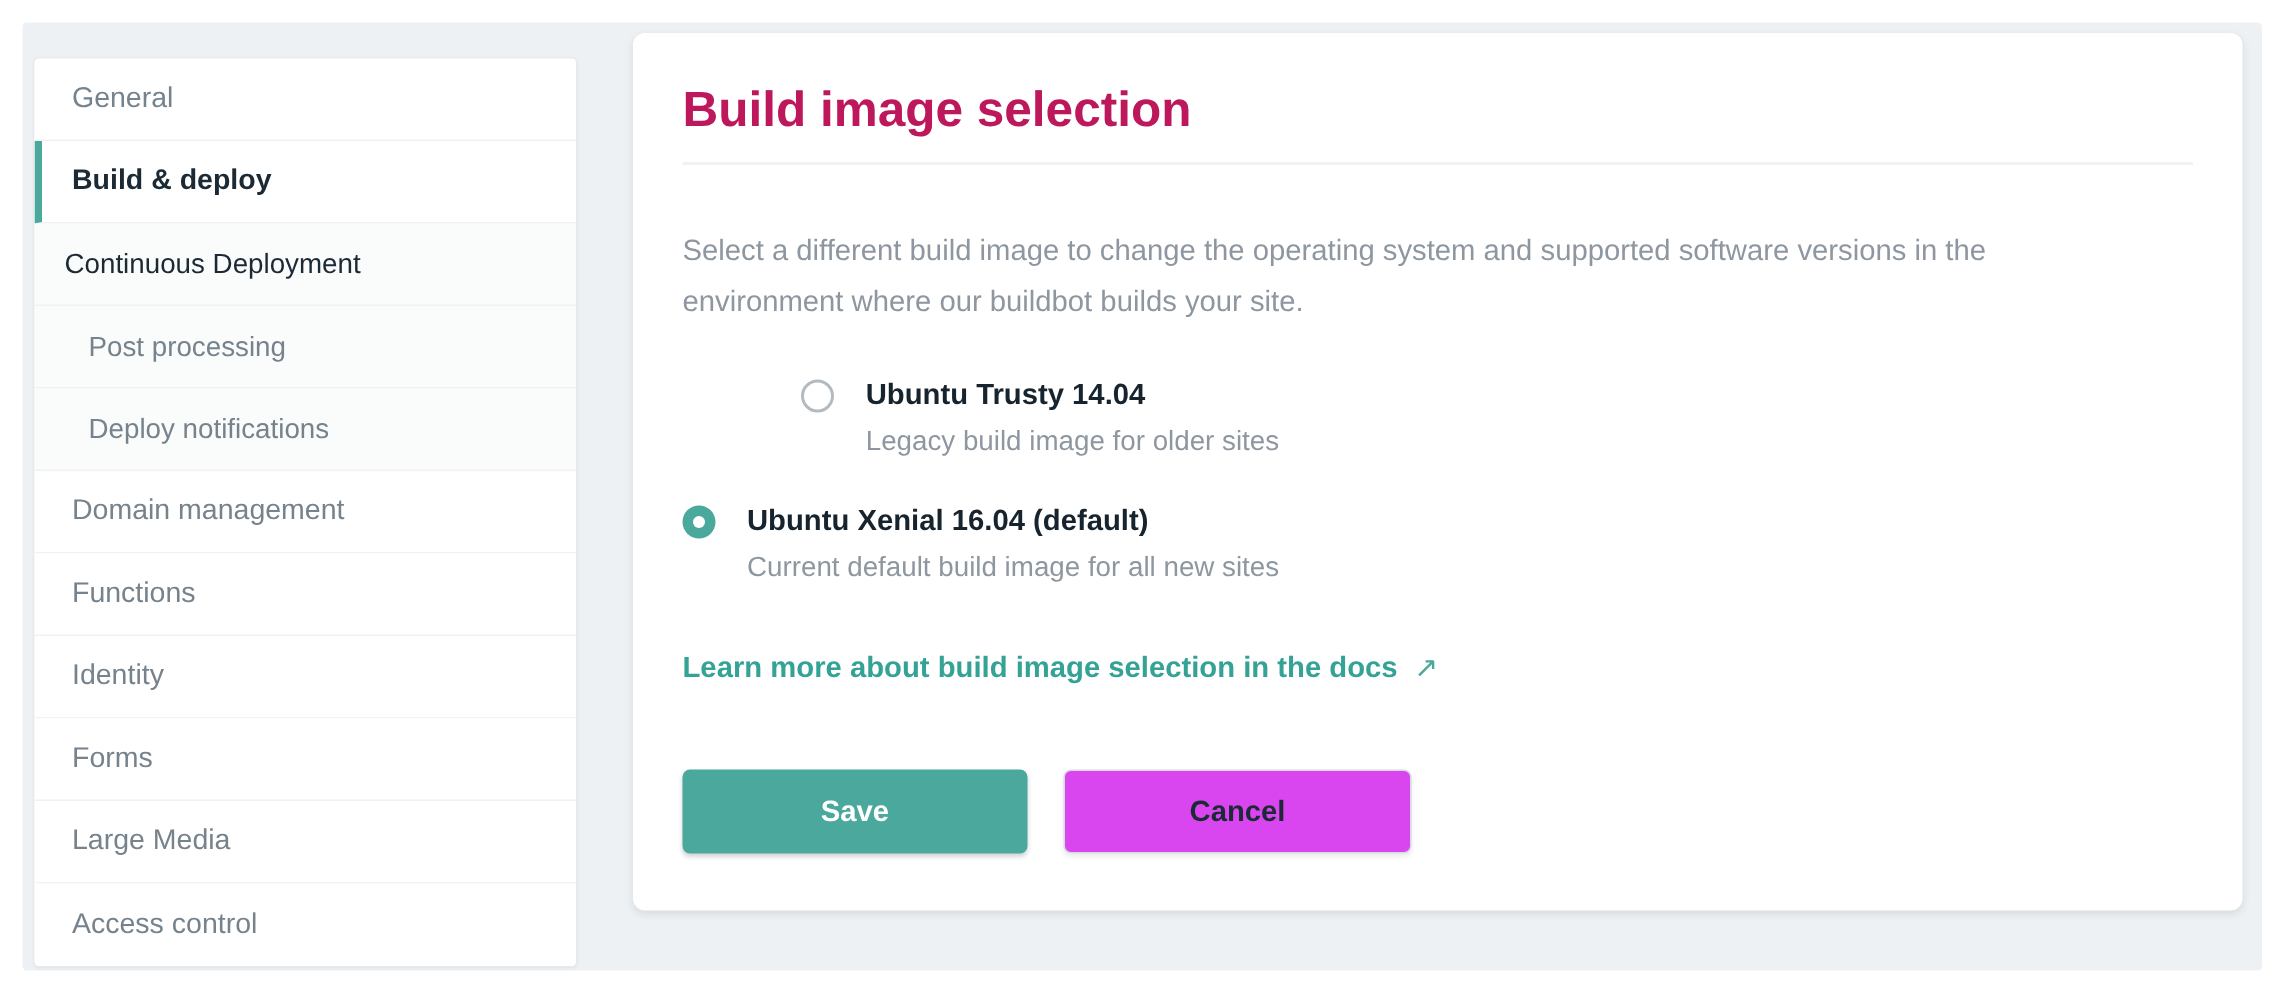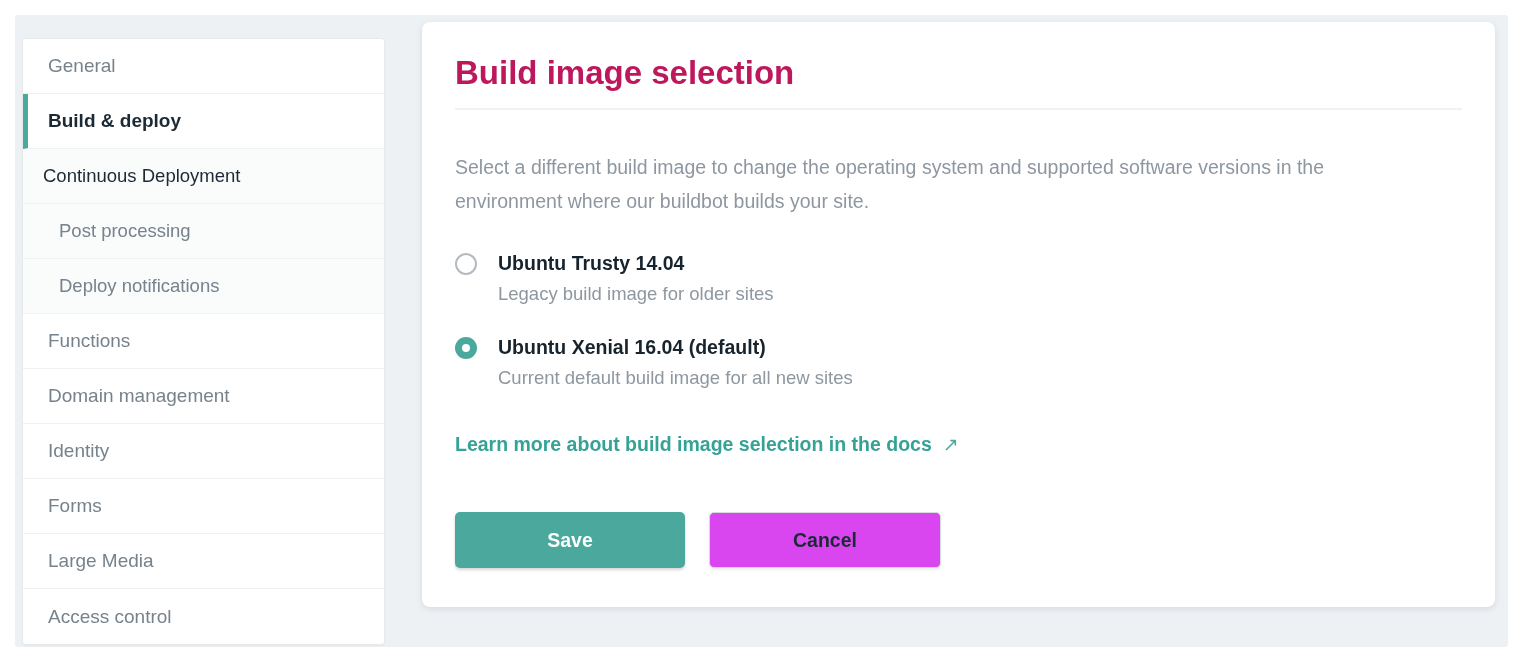--- a/index.html
+++ b/index.html
@@ -97,20 +97,21 @@
   .field-label {
     width: 287px;
     flex: none;
     font-size: 19px;
     color: #76828c;
     padding-top: 1px;
   }
   .option {
     display: flex;
     margin-bottom: 30px;
+    justify-content: flex-end;
   }
   .radio {
     width: 22px; height: 22px;
     border-radius: 50%;
     flex: none;
     margin-right: 21px;
     margin-top: 2px;
     cursor: pointer;
   }
   .radio.unchecked {
@@ -201,24 +202,24 @@
   <div class="side-item sub active-sub">
       <span>Continuous Deployment</span>
     </div>
   <div class="side-item sub">
       <span>Post processing</span>
     </div>
   <div class="side-item sub">
       <span>Deploy notifications</span>
     </div>
   <div class="side-item">
+      <span>Domain management</span>
+    </div>
+  <div class="side-item">
       <span>Functions</span>
-    </div>
-  <div class="side-item">
-      <span>Domain management</span>
     </div>
   <div class="side-item">
       <span>Identity</span>
     </div>
   <div class="side-item">
       <span>Forms</span>
     </div>
   <div class="side-item">
       <span>Large Media</span>
     </div>

